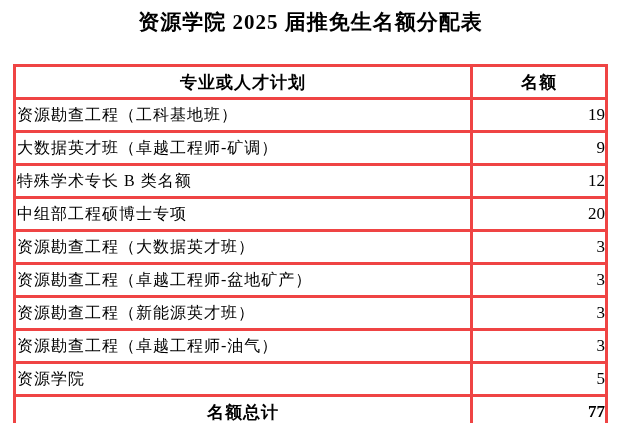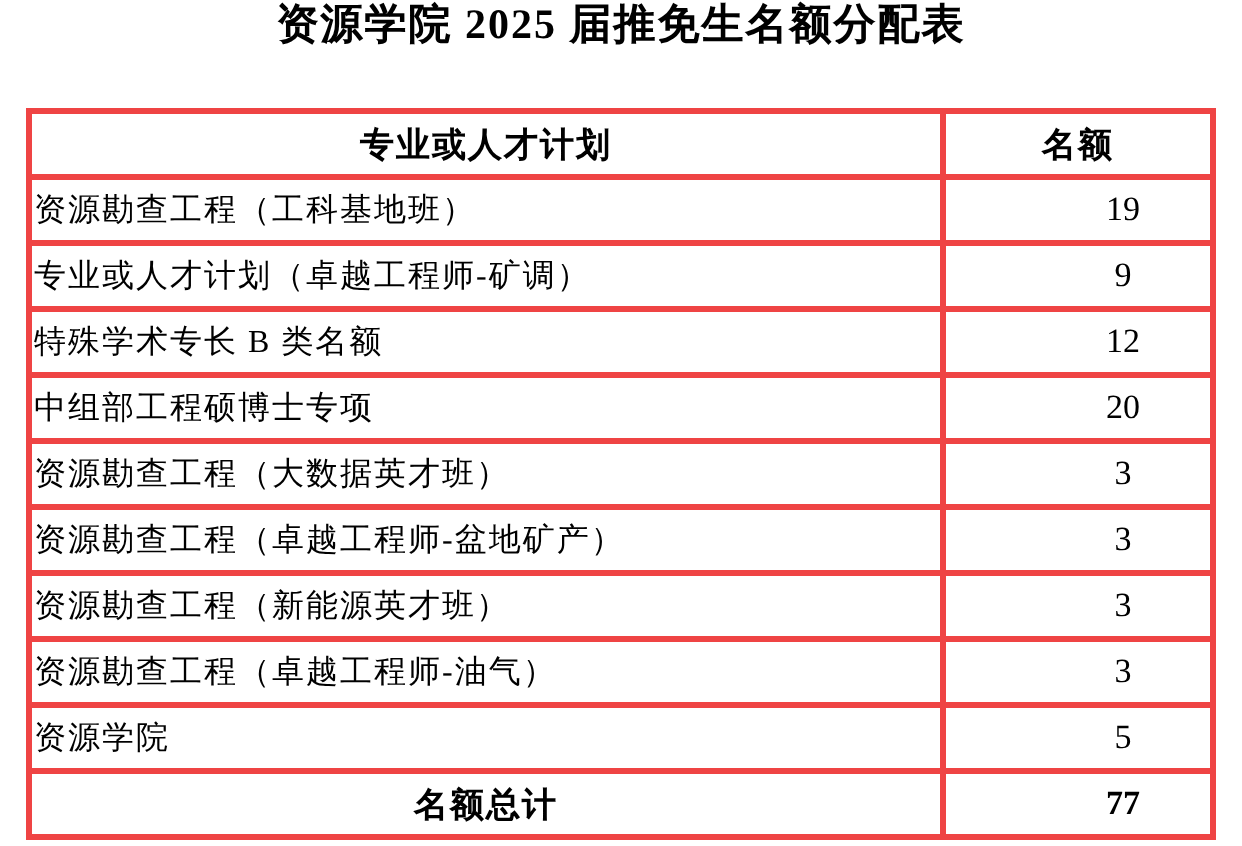--- a/index.html
+++ b/index.html
@@ -11,20 +11,21 @@
     overflow: hidden;
     font-family: "Liberation Serif", "DejaVu Serif", serif;
     color: #000000;
   }
   .page {
     width: 621px;
     height: 423px;
     position: relative;
   }
   .doc-title {
+    margin-top: 10px;
     text-align: center;
     font-size: 21px;
     font-weight: bold;
     letter-spacing: 1px;
     line-height: 24px;
   }
   table.quota-table {
     border-collapse: collapse;
     table-layout: fixed;
     width: 592px;
@@ -46,21 +47,21 @@
   thead th {
     font-weight: bold;
     text-align: center;
     font-size: 17px;
   }
   td.label {
     text-align: left;
     padding-left: 1px;
   }
   td.quota {
-    text-align: center;
+    text-align: right;
     font-size: 17px;
     letter-spacing: 0;
     padding-left: 45px;
   }
   tfoot td {
     font-weight: bold;
     text-align: center;
     font-size: 17px;
   }
   tfoot td.quota { font-size: 17px; }
@@ -83,21 +84,21 @@
         <th>名额</th>
       </tr>
     </thead>
     <tbody id="rows-body">
   <tr>
     <td class="label">资源勘查工程（工科基地班）</td>
     <td class="quota">19</td>
   </tr>
 
   <tr>
-    <td class="label">专业或人才计划（卓越工程师-矿调）</td>
+    <td class="label">大数据英才班（卓越工程师-矿调）</td>
     <td class="quota">9</td>
   </tr>
 
   <tr>
     <td class="label">特殊学术专长 B 类名额</td>
     <td class="quota">12</td>
   </tr>
 
   <tr>
     <td class="label">中组部工程硕博士专项</td>

